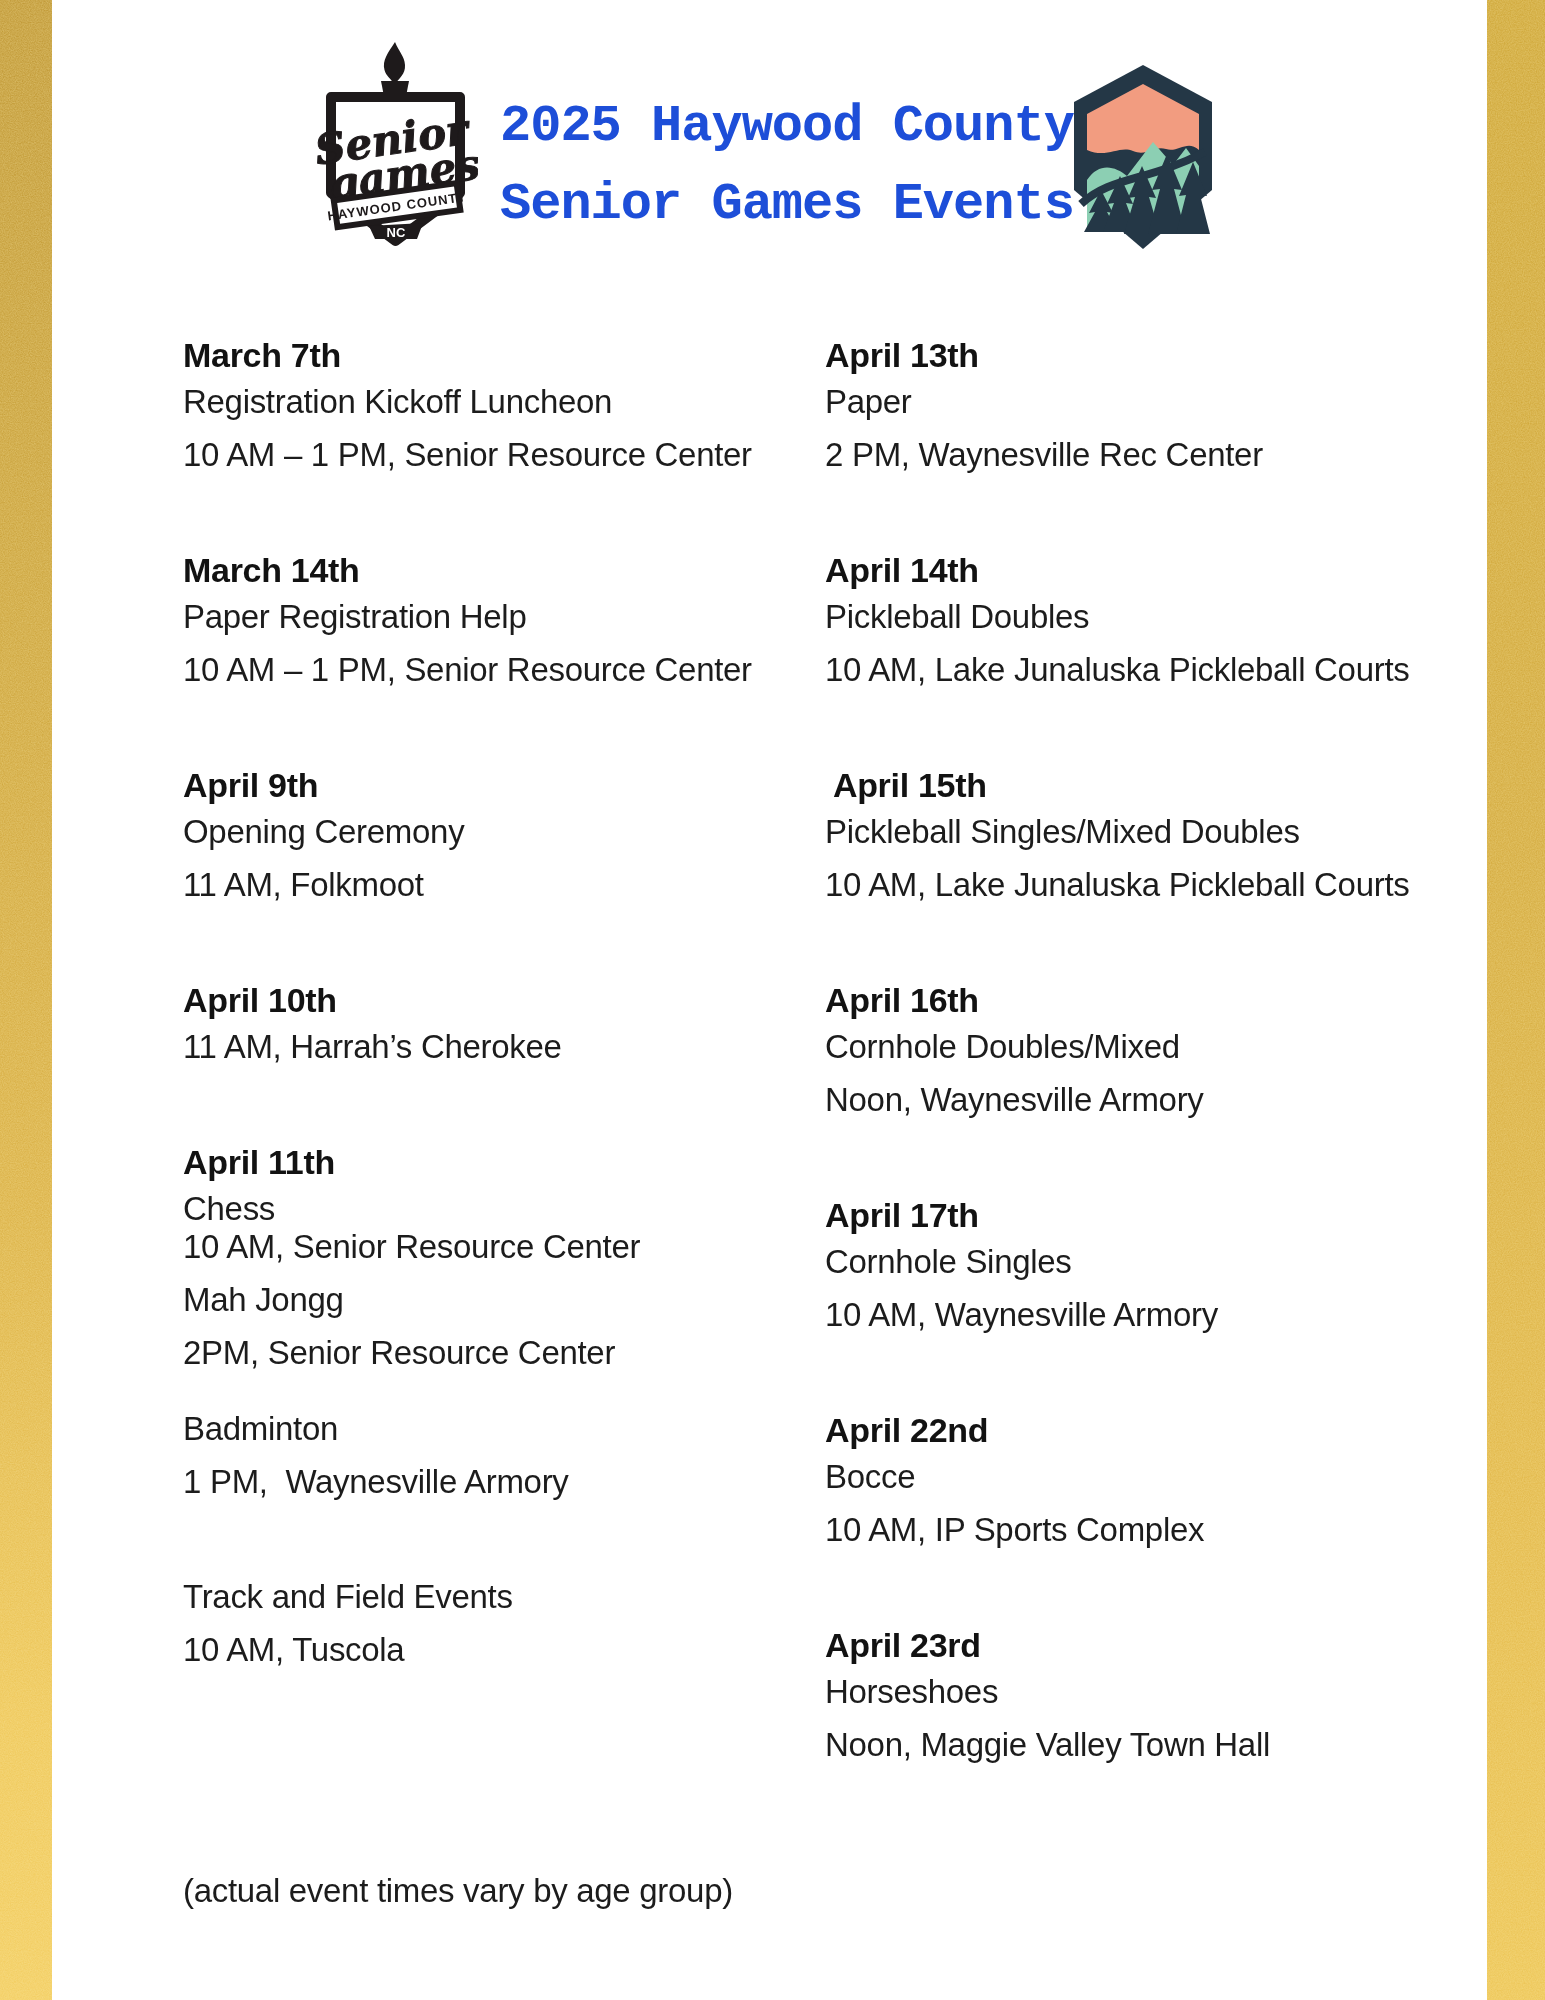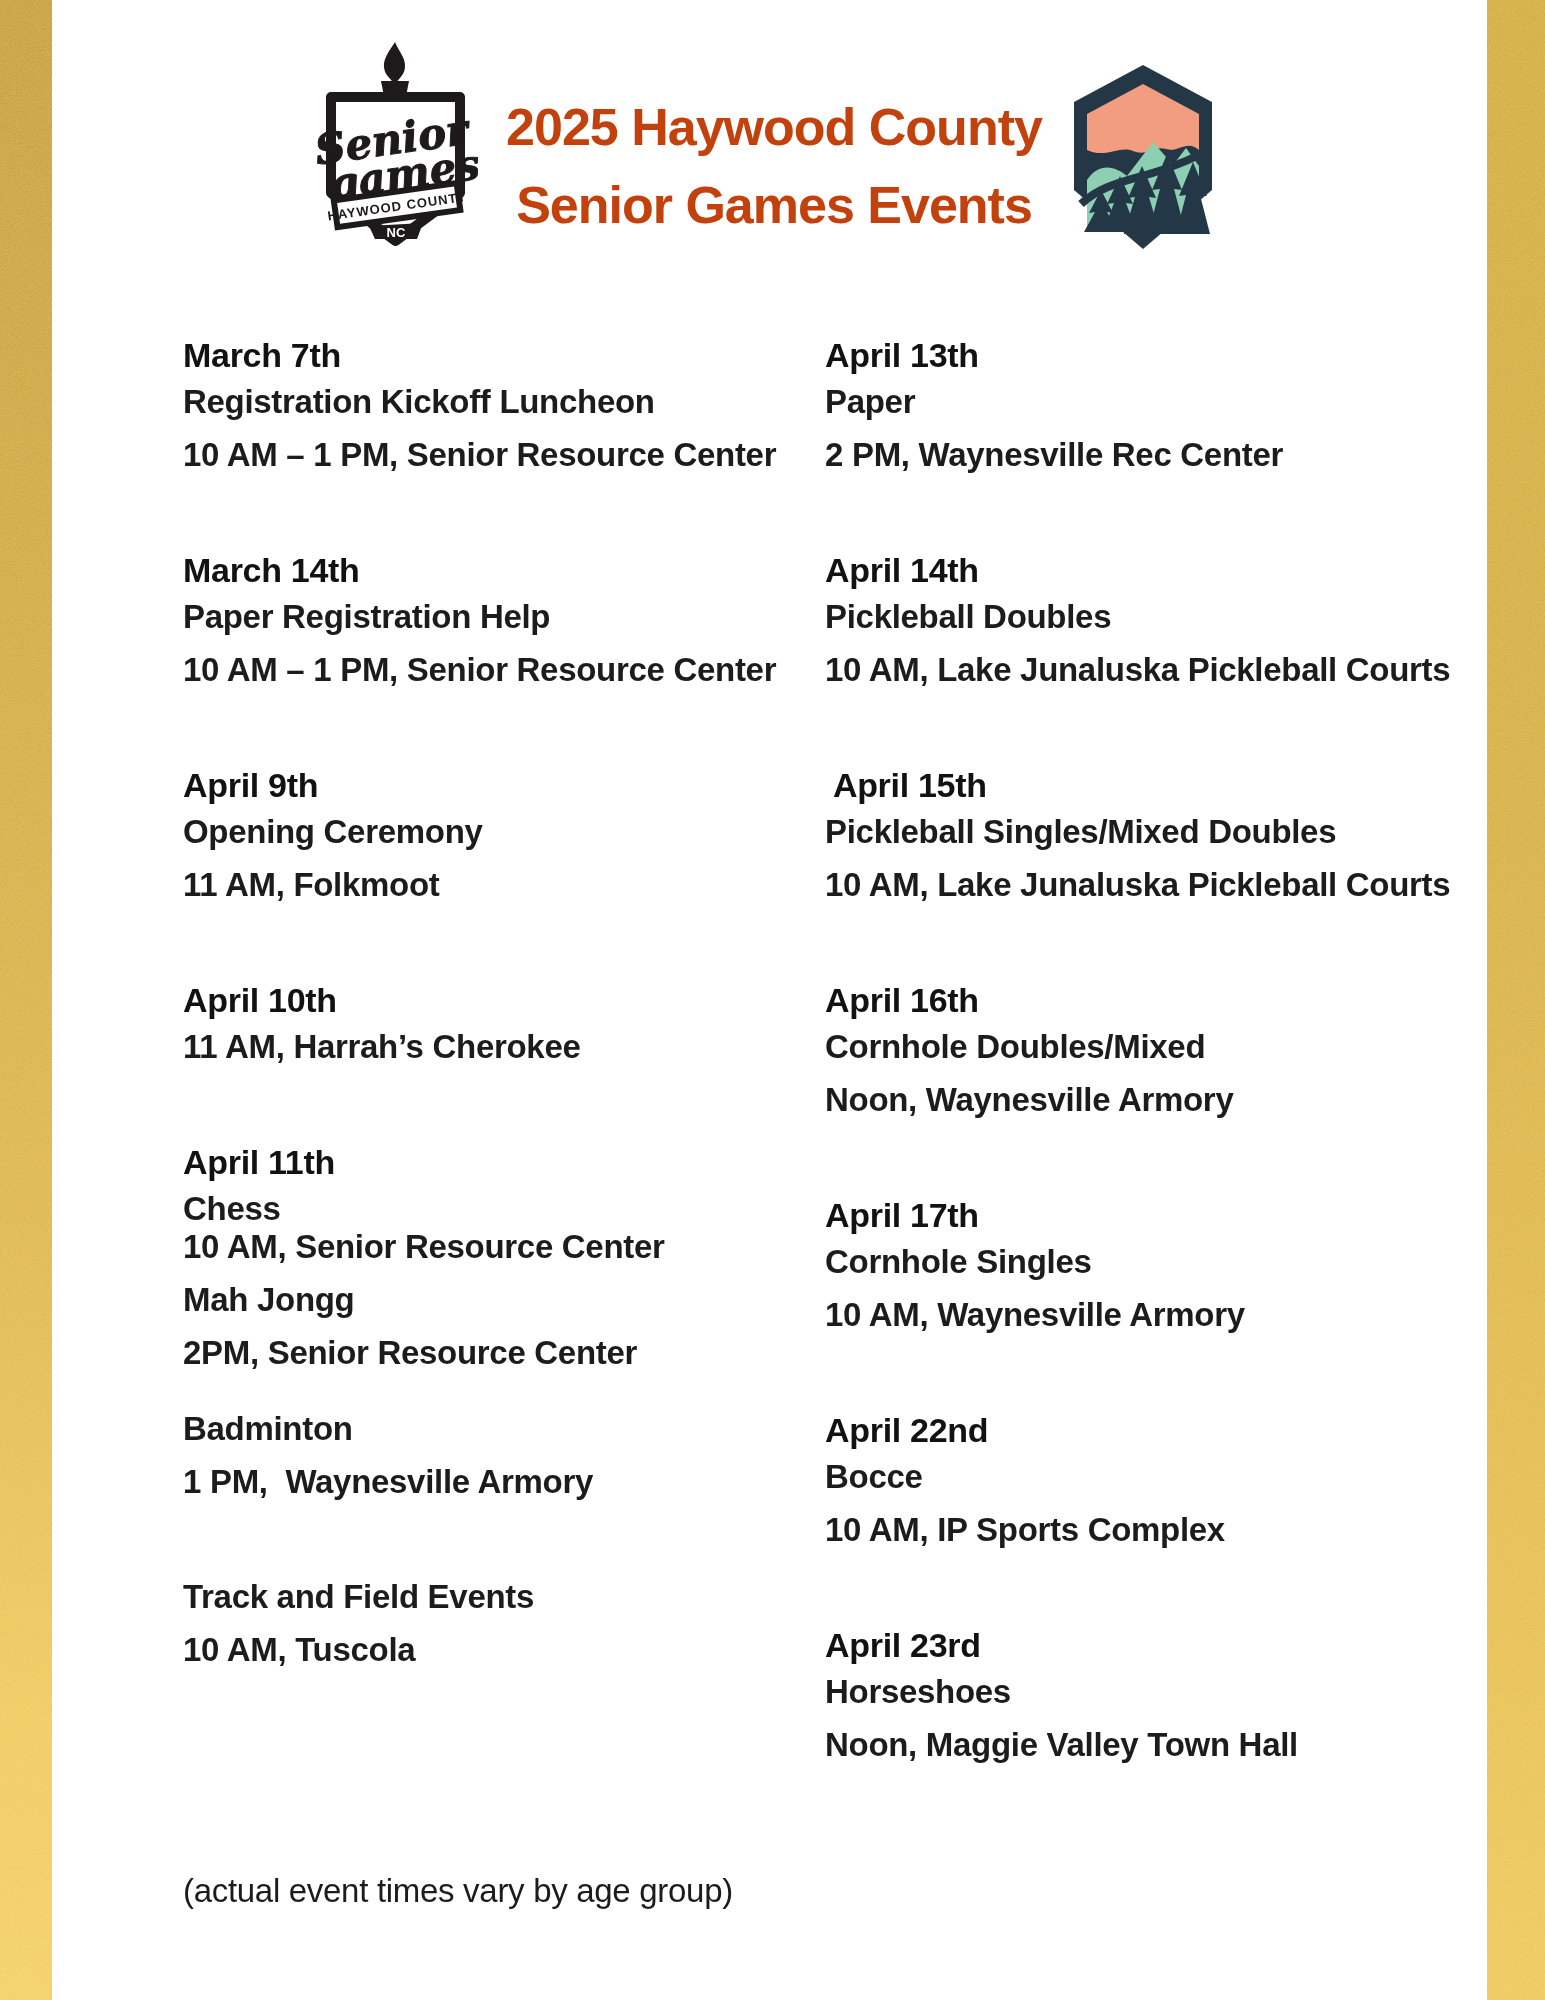--- a/index.html
+++ b/index.html
@@ -18,35 +18,35 @@
     right:0;width:58px;
     background:linear-gradient(180deg,#cda434 0%,#d2a83b 42%,#e2b747 76%,#ecc453 100%);
   }
   .gold-border svg{position:absolute;left:0;top:0;width:100%;height:100%;display:block;}
   
   .title-block{
     position:absolute;left:500px;top:88px;width:548px;text-align:center;
   }
   .title-line{
     display:block;font-size:52px;font-weight:700;letter-spacing:-1px;
-    line-height:78px;color:#c2410c;white-space:nowrap;
+    line-height:78px;color:#1d4ed8;white-space:nowrap;font-family:Liberation Mono, monospace;
   }
   .logo-senior-games{position:absolute;left:313px;top:40px;}
   .logo-mountain{position:absolute;left:1063px;top:62px;}
   
   .col{position:absolute;top:322px;}
   .col-left{left:183px;width:615px;}
   .col-right{left:825px;width:668px;}
   .event-section{margin:0 0 81px 0;}
   .date{
     font-size:34px;font-weight:700;color:#121212;margin:16px 0 13px 0;
     line-height:34px;white-space:pre;letter-spacing:-0.3px;
   }
   .line{
-    font-size:33px;font-weight:700;color:#1c1c1c;margin:0 0 19px 0;
+    font-size:33px;font-weight:400;color:#1c1c1c;margin:0 0 19px 0;
     line-height:34px;white-space:pre;letter-spacing:-0.3px;
   }
   .line.tight{margin-bottom:4px;}
   .line.gap{margin-top:42px;}
   
   .footer-note{
     position:absolute;left:183px;top:1872px;font-size:33px;color:#1c1c1c;
     margin:0;letter-spacing:-0.3px;white-space:pre;
   }
 </style>

